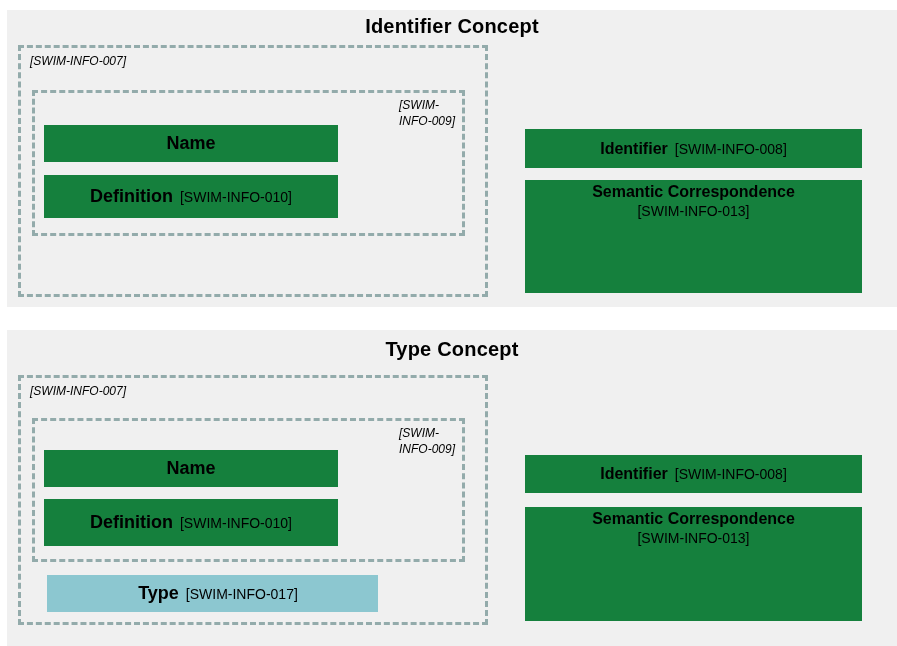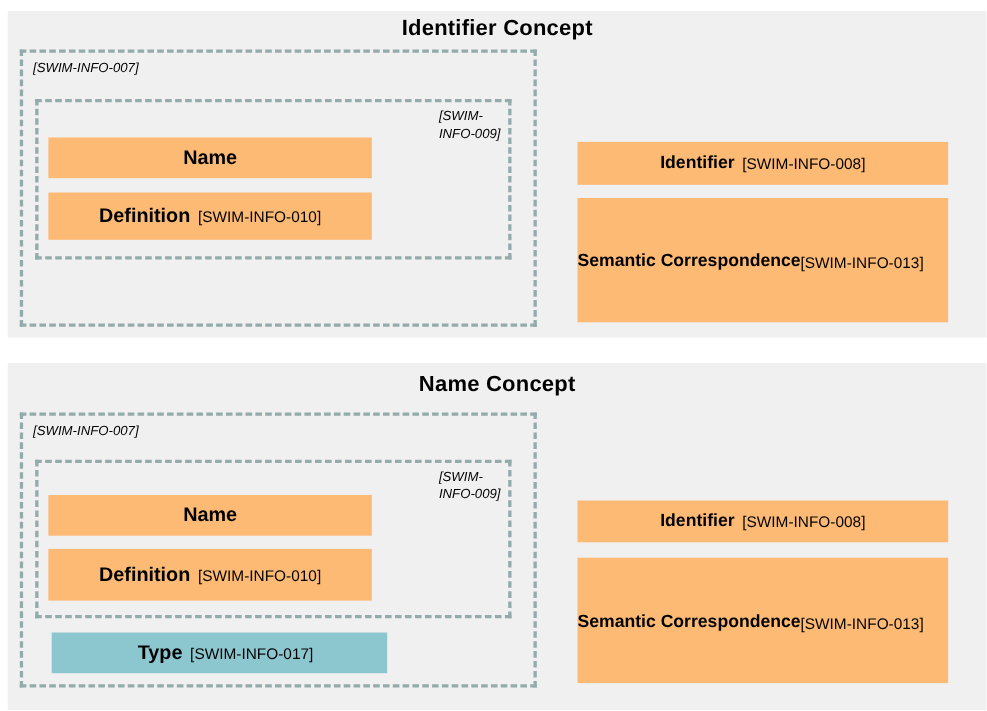--- a/index.html
+++ b/index.html
@@ -44,37 +44,38 @@
     position: absolute;
     font-style: italic;
     font-size: 12px;
     white-space: nowrap;
   }
   .group-label.top-left { left: 9px; top: 6px; }
   .group-label.top-right { right: 7px; top: 5px; text-align: left; white-space: normal; line-height: 1.3; }
 
   .white-box {
     position: absolute;
-    background: #fdba74;
+    background: #15803d;
     box-sizing: border-box;
     display: flex;
     align-items: center;
     justify-content: center;
   }
   .teal-box { background: var(--accent-teal, #8cc7d0); }
 
   .box-label-lg { font-weight: bold; font-size: 16px; }
   .box-label-md { font-weight: bold; font-size: 18px; }
   .ref {
     font-size: 14px;
     font-weight: normal;
     margin-left: 7px;
     white-space: nowrap;
   }
   .sem-box {
+    flex-direction: column;
     justify-content: flex-start;
     padding-top: 3px;
     text-align: right;
   }
   .sem-box .ref { margin-left: 0; margin-top: 2px; }
 </style>
 </head>
 <body>
 
 <div class="stage">
@@ -107,42 +108,42 @@
       <span class="ref">[SWIM-INFO-008]</span>
     </div>
 
     <div class="white-box sem-box" style="left:518px; top:170px; width:337px; height:113px;">
       <span class="box-label-lg">Semantic Correspondence</span>
       <span class="ref">[SWIM-INFO-013]</span>
     </div>
   </div>
 
   <div class="panel" id="panel-data">
-    <div class="panel-title">Name Concept</div>
+    <div class="panel-title">Type Concept</div>
 
     <div class="dashed-group" style="left:11px; top:45px; width:470px; height:250px;">
       <div class="group-label top-left">[SWIM-INFO-007]</div>
 
       <div class="dashed-group" style="left:11px; top:40px; width:433px; height:144px;">
         <div class="group-label top-right">
           <span>[SWIM-</span><br>
           <span>INFO-009]</span>
         </div>
 
         <div class="white-box" style="left:9px; top:29px; width:294px; height:37px;">
           <span class="box-label-md">Name</span>
         </div>
 
         <div class="white-box" style="left:9px; top:78px; width:294px; height:47px;">
           <span class="box-label-md">Definition</span>
           <span class="ref">[SWIM-INFO-010]</span>
         </div>
       </div>
 
-      <div class="white-box teal-box" style="left:26px; top:197px; width:305px; height:37px;padding-left:11px;">
+      <div class="white-box teal-box" style="left:26px; top:197px; width:331px; height:37px;padding-left:11px;">
         <span class="box-label-md">Type</span>
         <span class="ref">[SWIM-INFO-017]</span>
       </div>
     </div>
 
     <div class="white-box" style="left:518px; top:125px; width:337px; height:38px;">
       <span class="box-label-lg">Identifier</span>
       <span class="ref">[SWIM-INFO-008]</span>
     </div>
 

